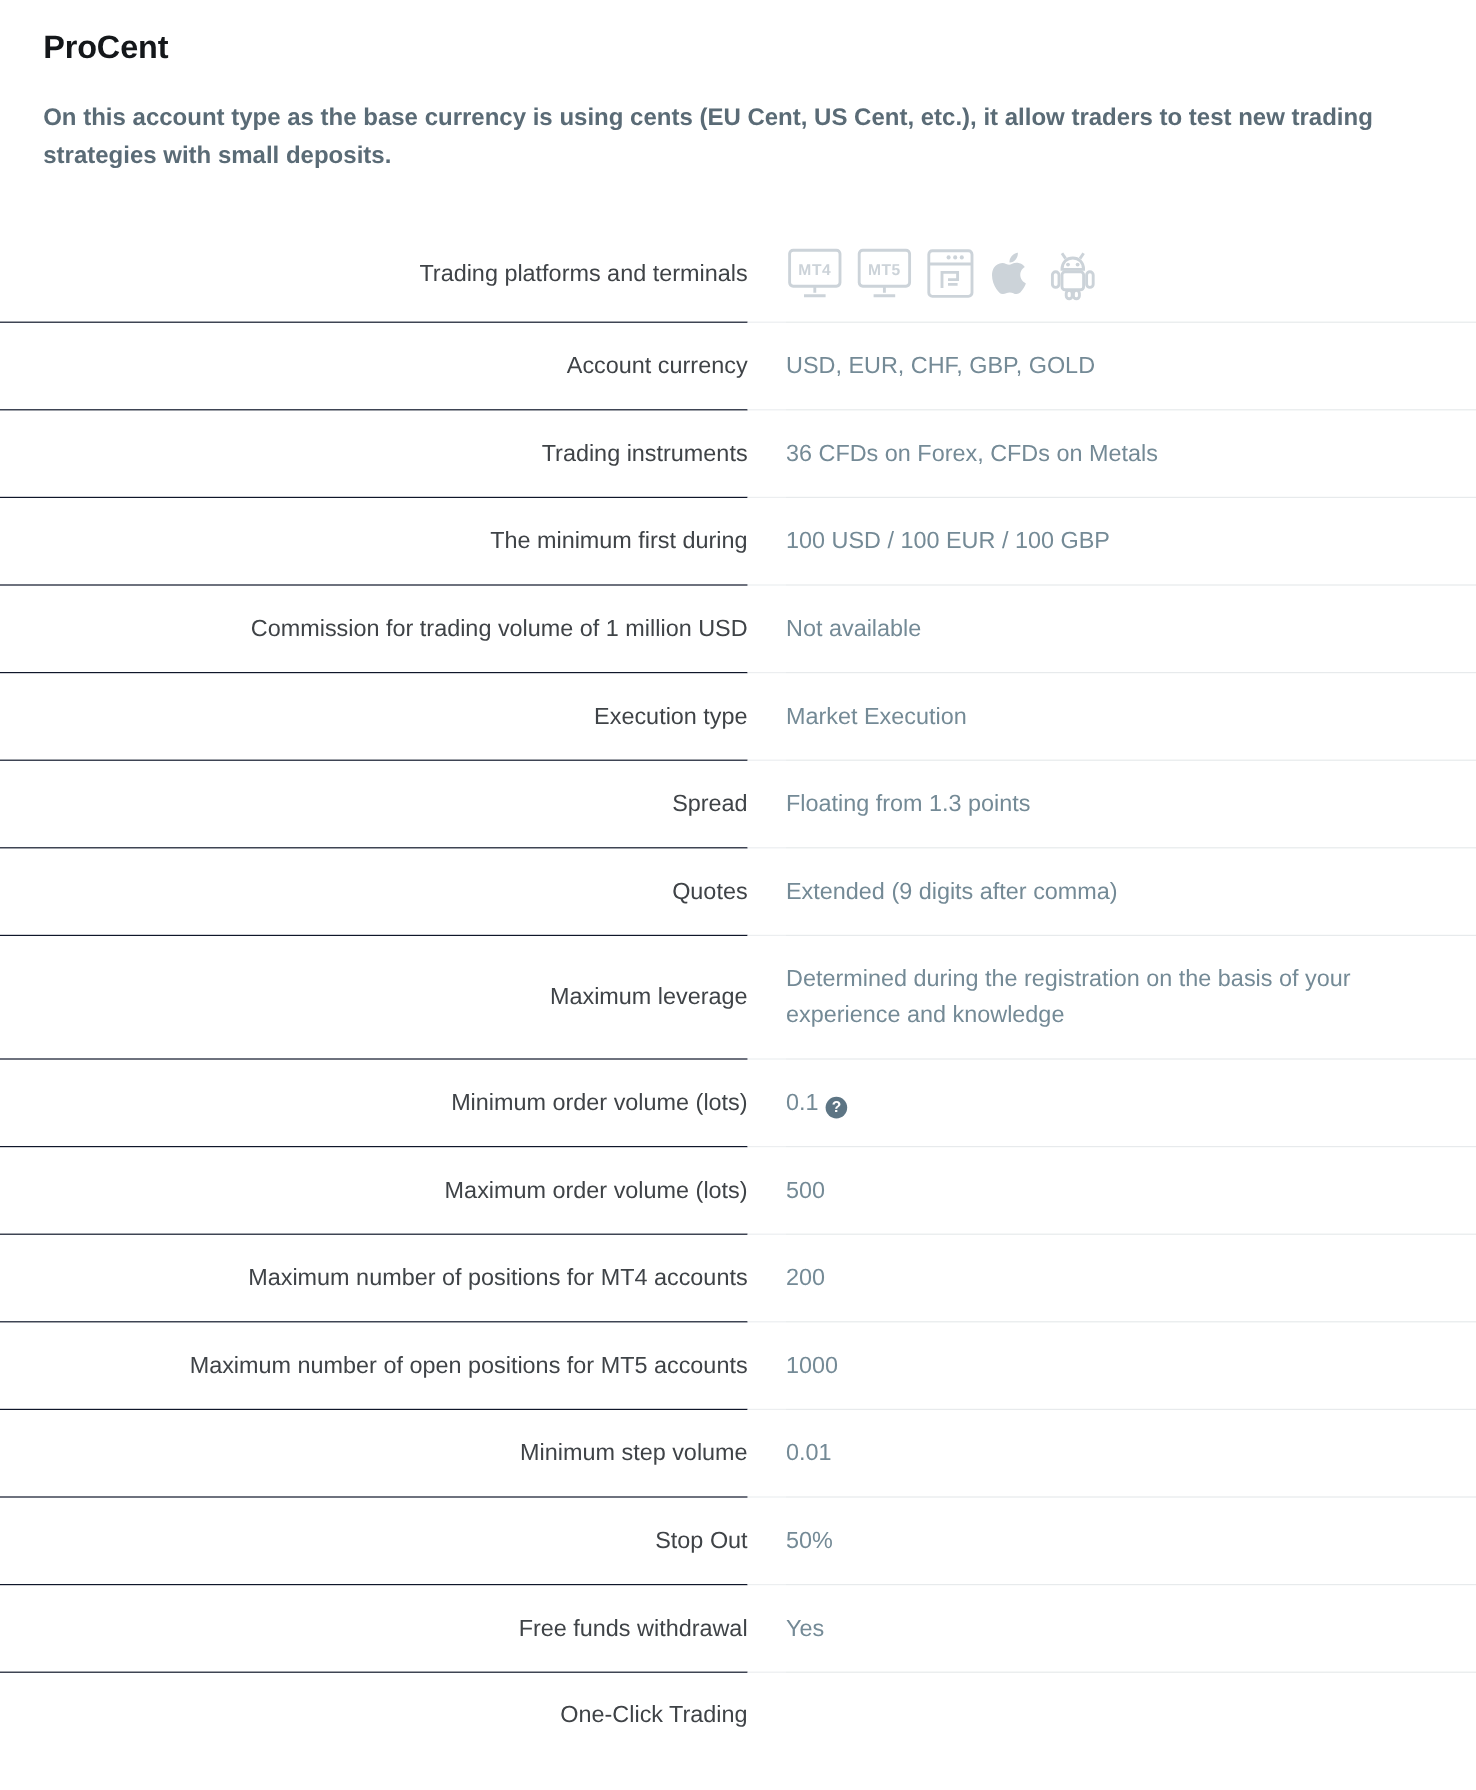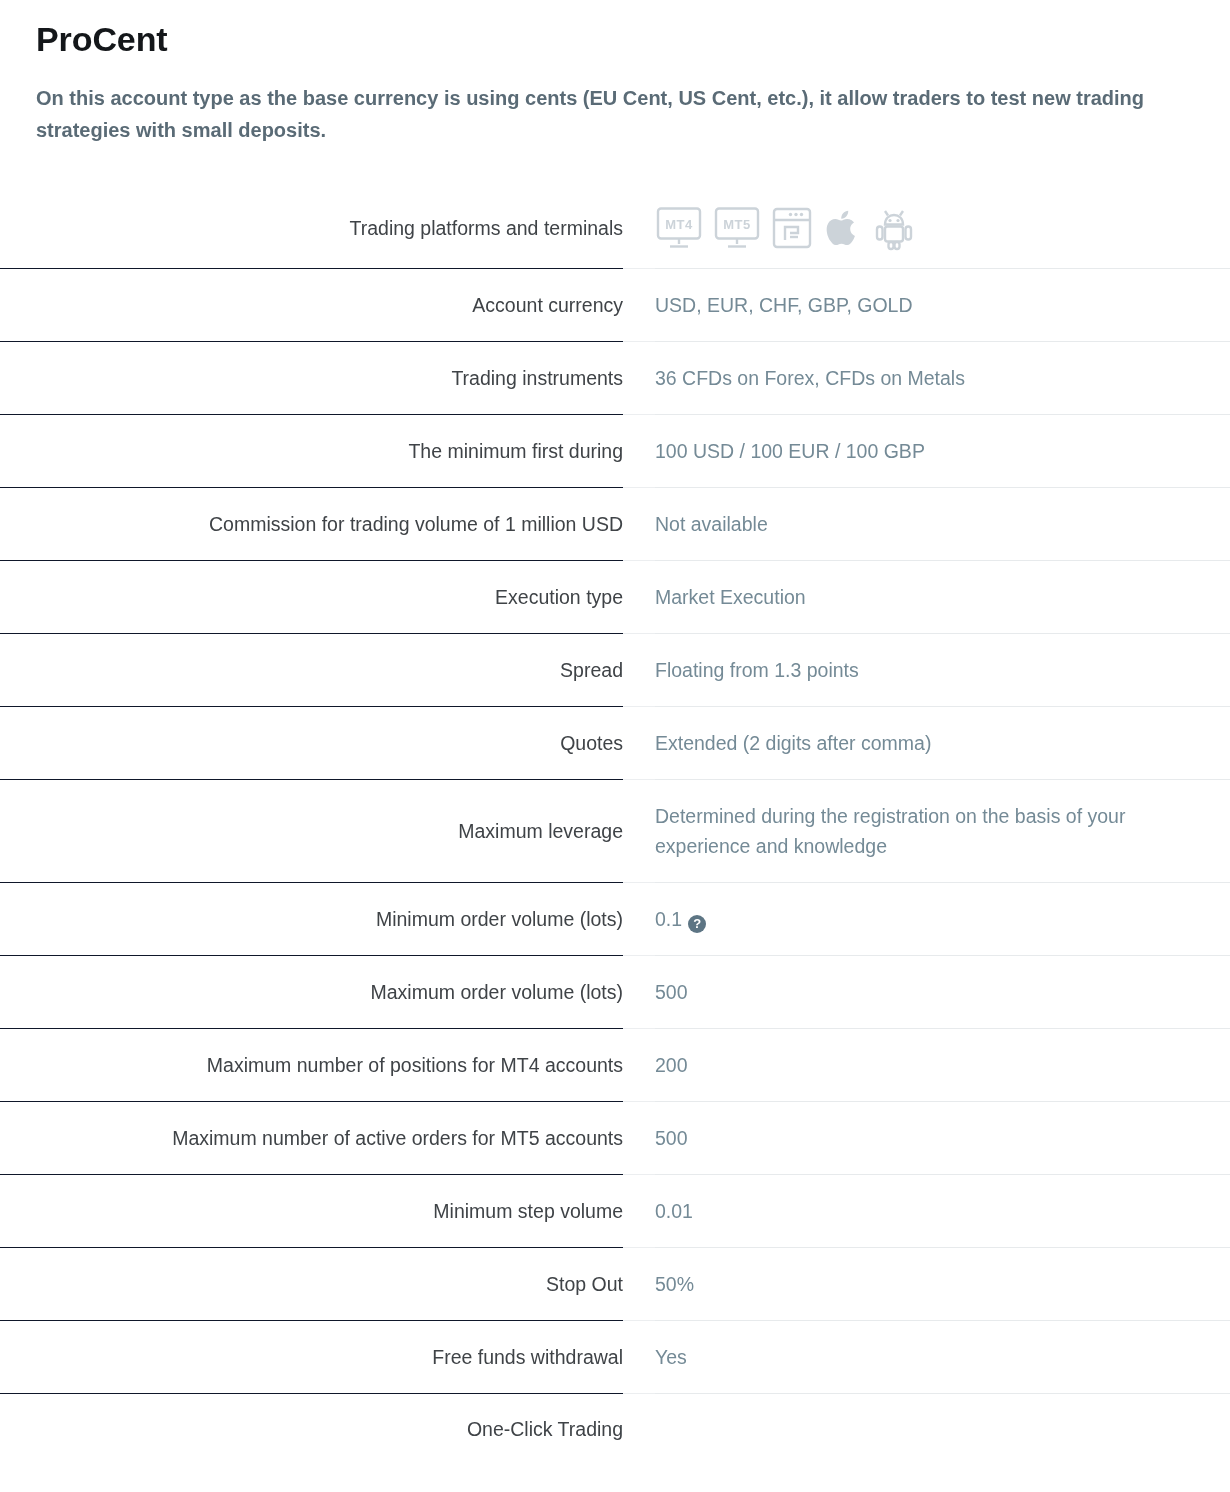--- a/index.html
+++ b/index.html
@@ -17,21 +17,21 @@
   }
 
   .page {
     width: 1230px;
     padding: 0;
   }
 
   .page-title {
     margin: 0;
     padding: 22px 0 0 36px;
-    font-size: 34px;
+    font-size: 27px;
     line-height: 34px;
     font-weight: 700;
     color: #14171a;
     letter-spacing: -0.1px;
   }
 
   .intro {
     margin: 0;
     padding: 26px 36px 0 36px;
     font-size: 20px;
@@ -230,21 +230,21 @@
           <td class="cell-value"><span class="value-text">Market Execution</span></td>
         </tr>
         <tr class="spec-row">
           <td class="cell-label">Spread</td>
           <td class="cell-gap"></td>
           <td class="cell-value"><span class="value-text">Floating from 1.3 points</span></td>
         </tr>
         <tr class="spec-row">
           <td class="cell-label">Quotes</td>
           <td class="cell-gap"></td>
-          <td class="cell-value"><span class="value-text">Extended (2 digits after comma)</span></td>
+          <td class="cell-value"><span class="value-text">Extended (9 digits after comma)</span></td>
         </tr>
         <tr class="spec-row">
           <td class="cell-label">Maximum leverage</td>
           <td class="cell-gap"></td>
           <td class="cell-value"><span class="value-text">Determined during the registration on the basis of your experience and knowledge</span></td>
         </tr>
         <tr class="spec-row">
           <td class="cell-label">Minimum order volume (lots)</td>
           <td class="cell-gap"></td>
           <td class="cell-value"><span class="value-text">0.1</span><span class="help-icon">?</span></td>
@@ -253,23 +253,23 @@
           <td class="cell-label">Maximum order volume (lots)</td>
           <td class="cell-gap"></td>
           <td class="cell-value"><span class="value-text">500</span></td>
         </tr>
         <tr class="spec-row">
           <td class="cell-label">Maximum number of positions for MT4 accounts</td>
           <td class="cell-gap"></td>
           <td class="cell-value"><span class="value-text">200</span></td>
         </tr>
         <tr class="spec-row">
-          <td class="cell-label">Maximum number of active orders for MT5 accounts</td>
-          <td class="cell-gap"></td>
-          <td class="cell-value"><span class="value-text">500</span></td>
+          <td class="cell-label">Maximum number of open positions for MT5 accounts</td>
+          <td class="cell-gap"></td>
+          <td class="cell-value"><span class="value-text">1000</span></td>
         </tr>
         <tr class="spec-row">
           <td class="cell-label">Minimum step volume</td>
           <td class="cell-gap"></td>
           <td class="cell-value"><span class="value-text">0.01</span></td>
         </tr>
         <tr class="spec-row">
           <td class="cell-label">Stop Out</td>
           <td class="cell-gap"></td>
           <td class="cell-value"><span class="value-text">50%</span></td>

